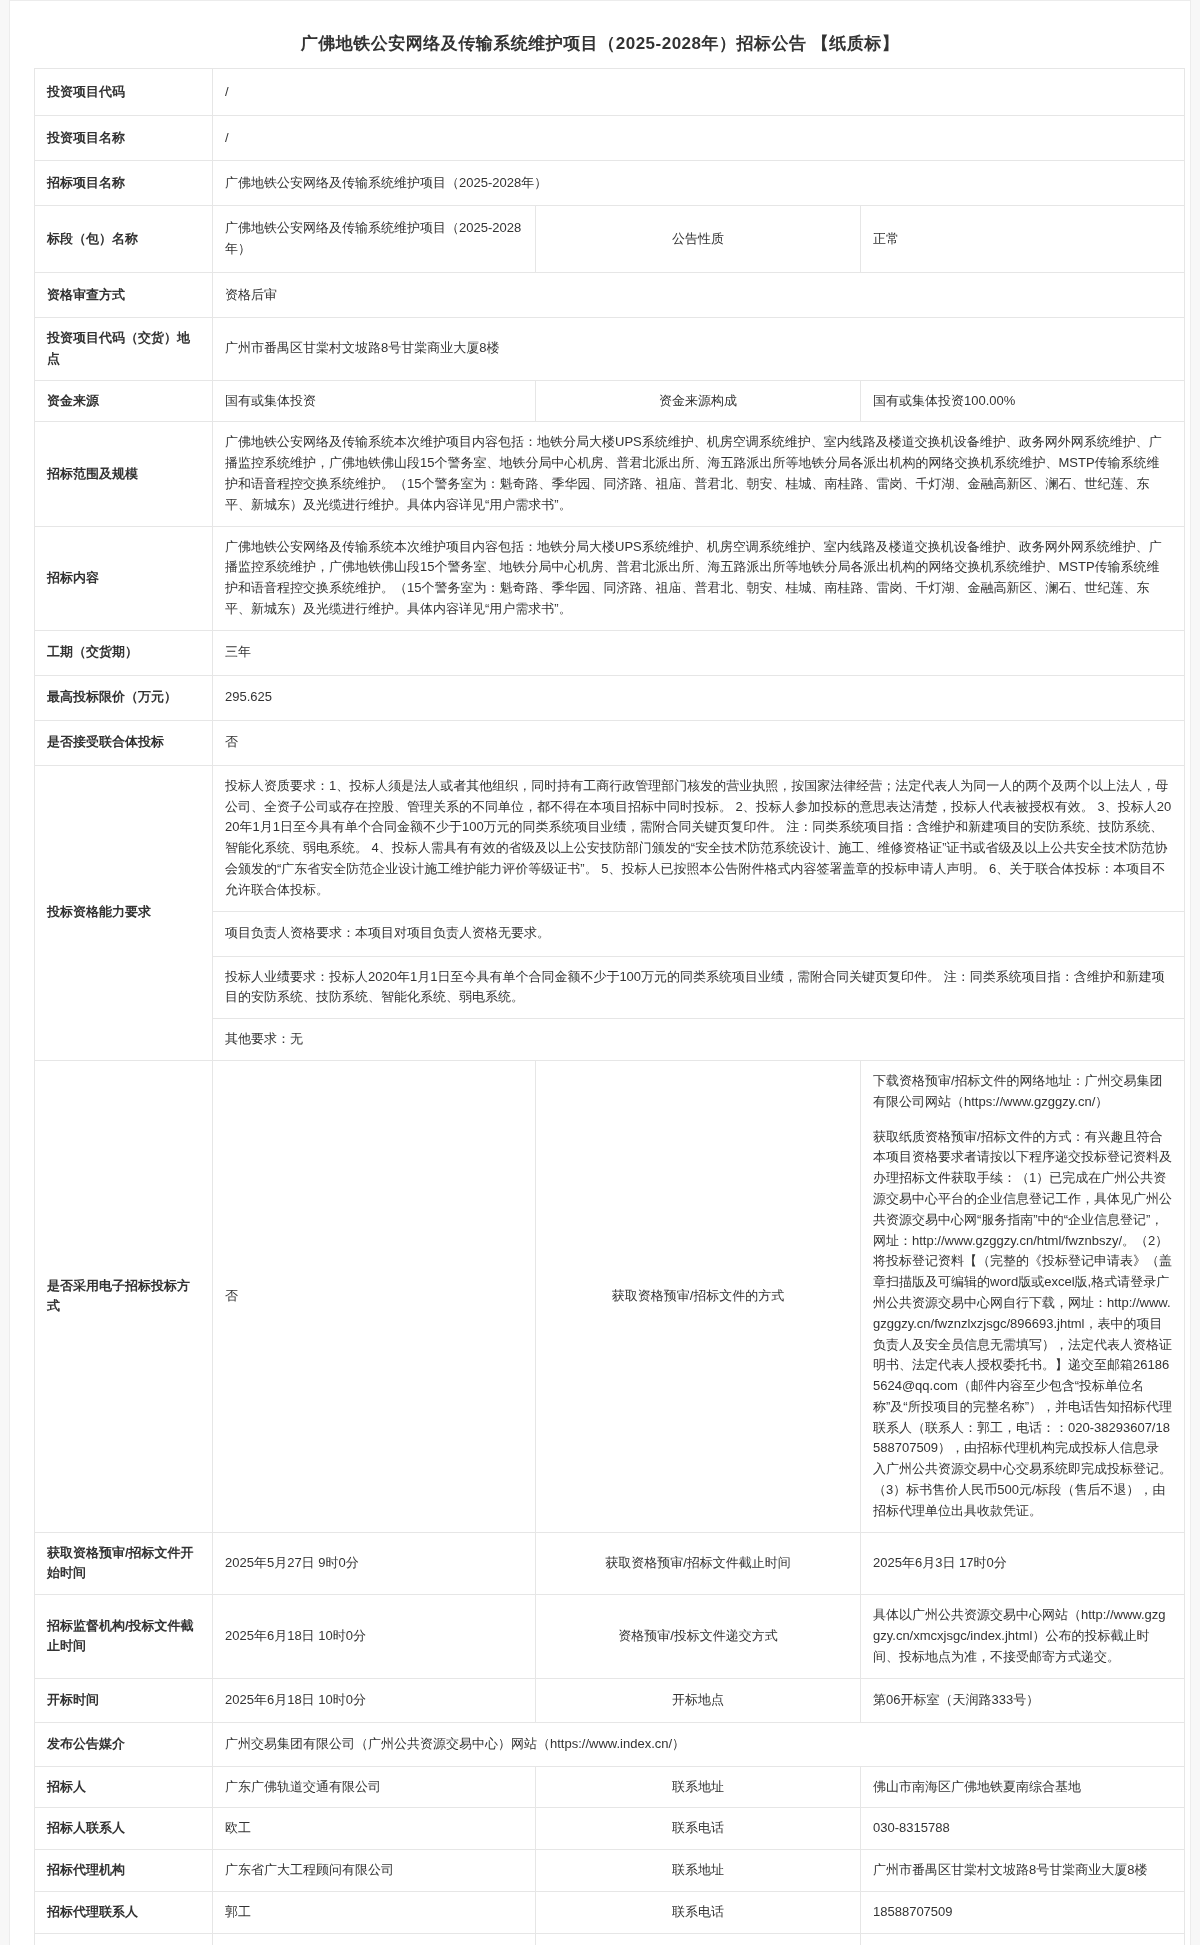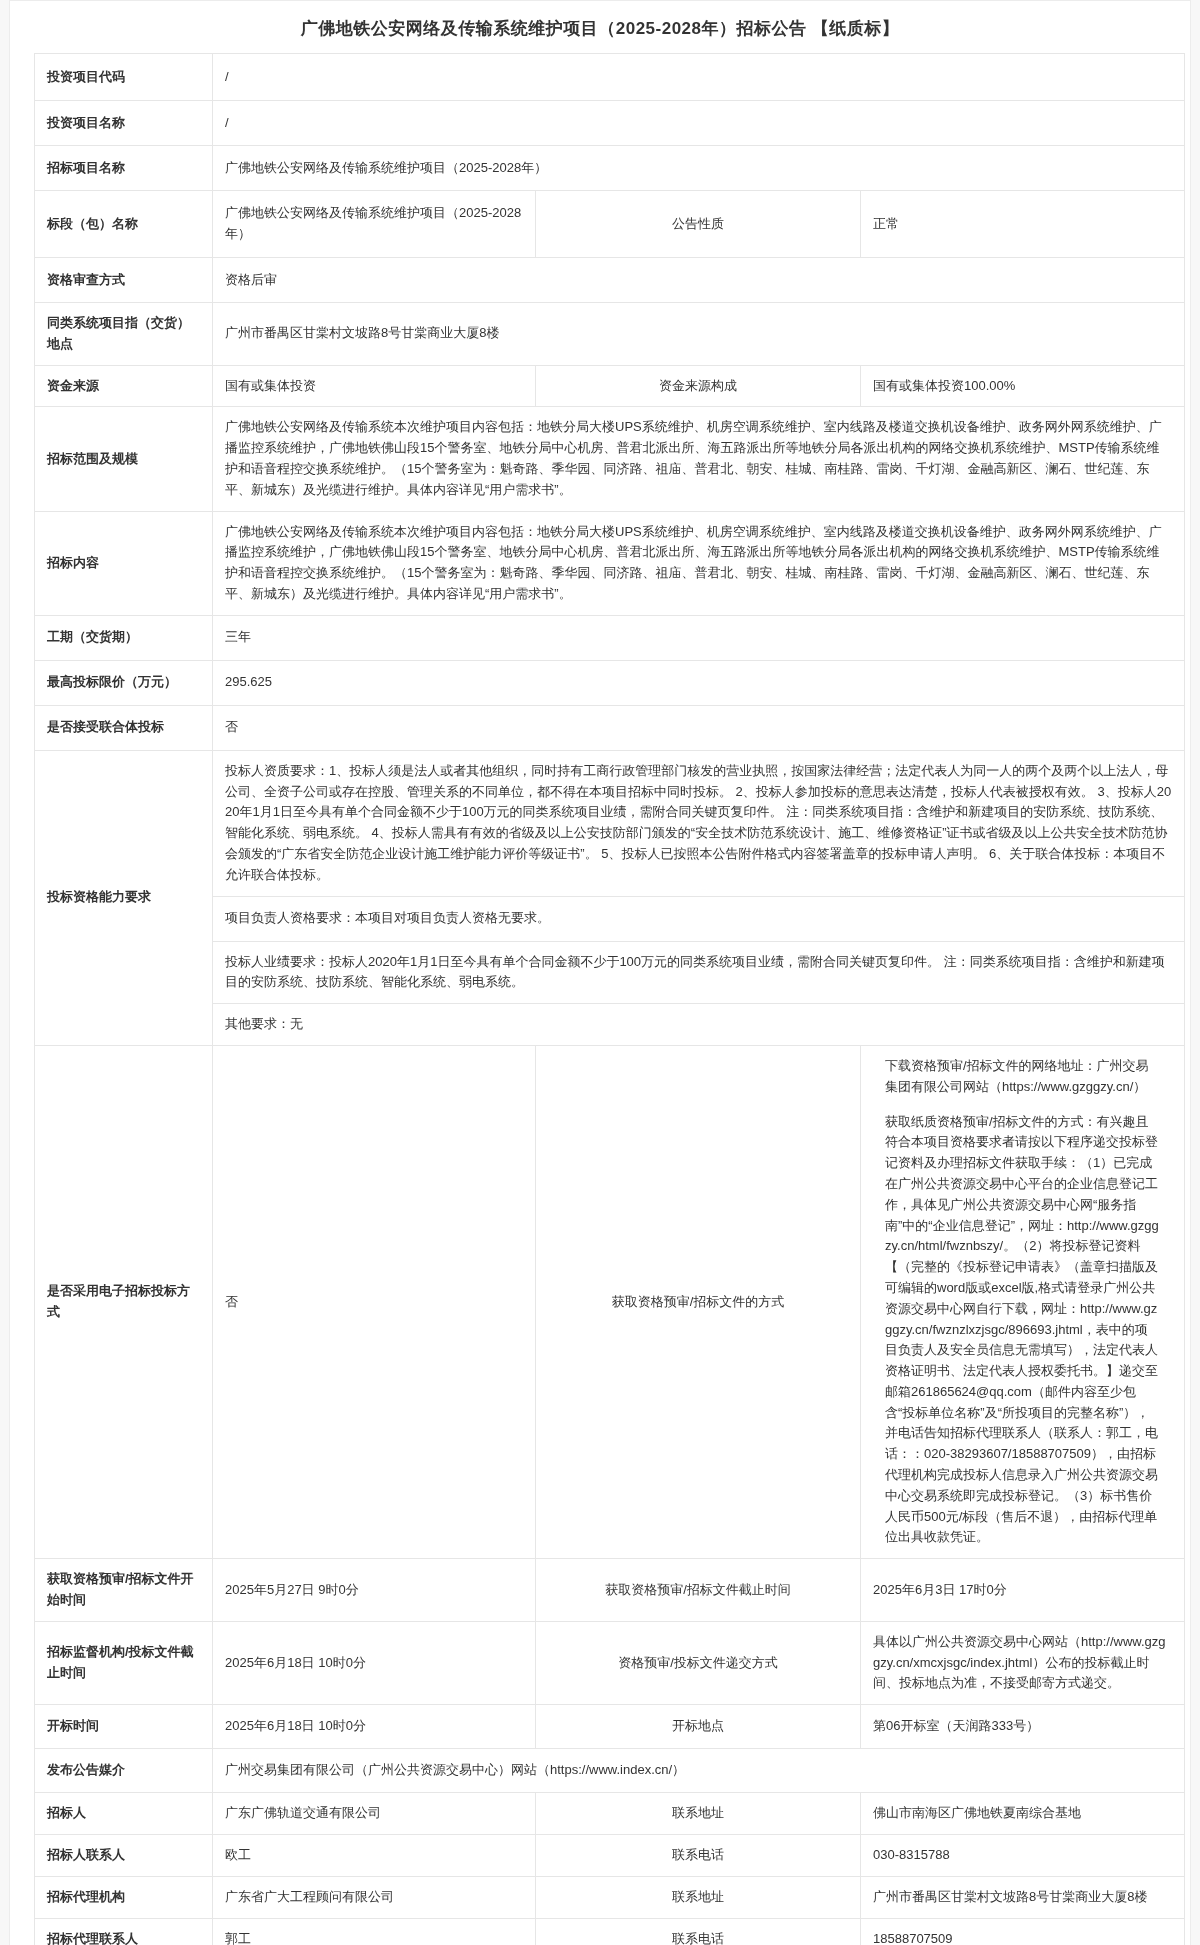--- a/index.html
+++ b/index.html
@@ -8,21 +8,21 @@
     font-family:"Liberation Sans","DejaVu Sans",sans-serif;
     -webkit-font-smoothing:antialiased;
   }
   .frame {
     margin:0 9px; background:#fff; min-height:1943px;
     border-left:1px solid #ececec; border-right:1px solid #ececec; border-top:1px solid #ececec;
     padding-top:1px;
   }
   .title {
     text-align:center; font-size:17px; font-weight:700; color:#333;
-    margin:15px 0 13px; letter-spacing:.5px;
+    margin:30px 0 13px; letter-spacing:.5px;
   }
   table.bid {
     width:1150px; margin:0 0 18px 24px;
     border-collapse:collapse; table-layout:fixed;
   }
   table.bid td {
     border:1px solid #e6e6e6; font-size:13px; color:#333;
     padding:10px 12px; line-height:1.6; word-break:break-all;
     vertical-align:middle; background:#fff;
   }
@@ -37,21 +37,21 @@
   tr.h46 td { height:26px; }
   tr.h45 td { height:24px; }
   tr.h66 td { height:46px; }
   tr.h40 td { height:19px; }
   tr.h58 td { height:38px; }
   tr.h44 td { height:23px; }
   td.multi { line-height:1.62; padding:8px 12px; }
   td.dense {
     vertical-align:top; font-size:13.5px; line-height:1.55; padding:14px 16px;
   }
-  td.dense p { margin:0 12px 14px; }
+  td.dense p { margin:0 0 14px; }
   td.dense p:last-child { margin-bottom:0; }
 </style>
 </head>
 <body>
 
 <div class="frame">
   <div class="title">广佛地铁公安网络及传输系统维护项目（2025-2028年）招标公告 【纸质标】</div>
 
   <table class="bid">
     <colgroup>
@@ -83,21 +83,21 @@
         <td class="lbl2">公告性质</td>
         <td>正常</td>
       </tr>
 
       <tr class="h45">
         <td class="lbl">资格审查方式</td>
         <td colspan="3">资格后审</td>
       </tr>
 
       <tr class="h40">
-        <td class="lbl">同类系统项目指（交货）地点</td>
+        <td class="lbl">投资项目代码（交货）地点</td>
         <td colspan="3">广州市番禺区甘棠村文坡路8号甘棠商业大厦8楼</td>
       </tr>
 
       <tr class="h40">
         <td class="lbl">资金来源</td>
         <td>国有或集体投资</td>
         <td class="lbl2">资金来源构成</td>
         <td>国有或集体投资100.00%</td>
       </tr>
 

